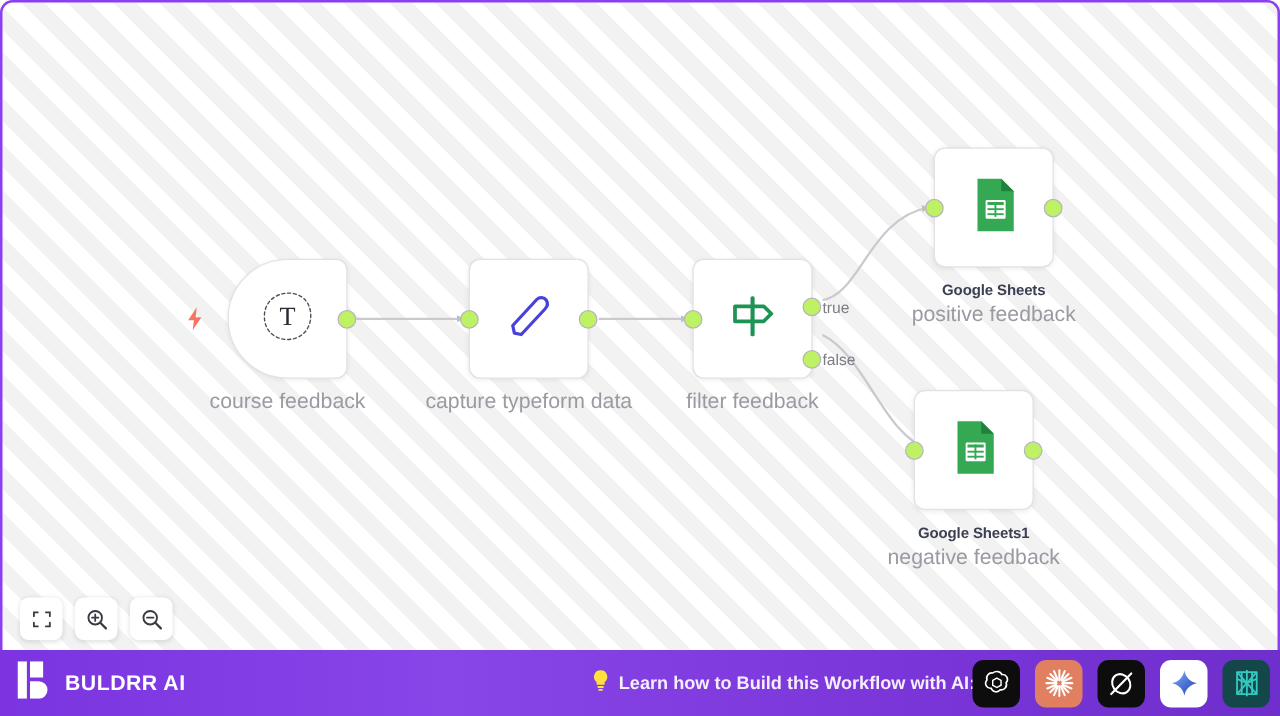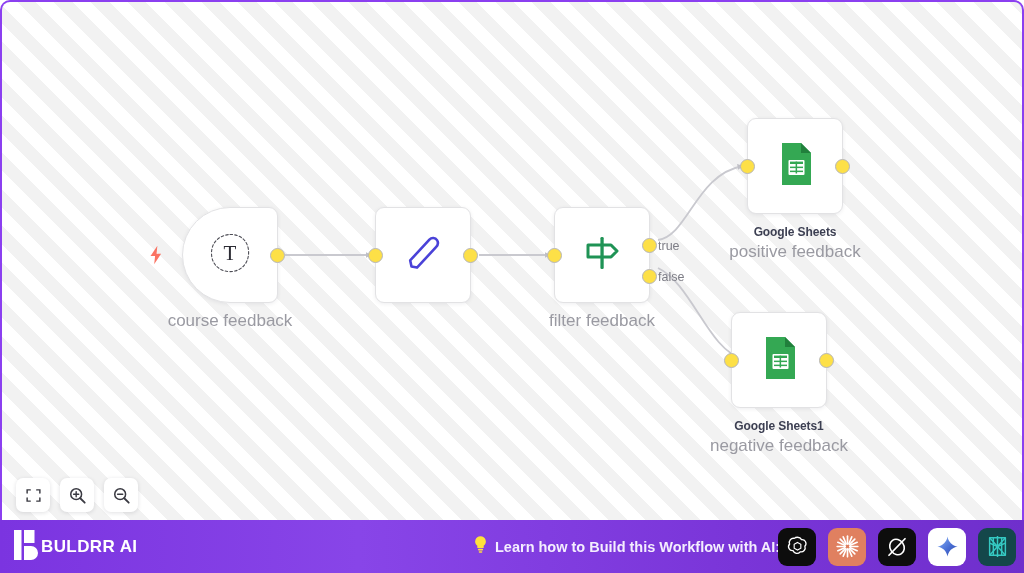--- a/index.html
+++ b/index.html
@@ -77,29 +77,29 @@
     color:#9a9aa2;
     line-height:18px;
     margin-top:1px;
   }
 
   
   .port {
     position:absolute;
     width:15px; height:15px;
     border-radius:50%;
-    background:#fde047;
+    background:#bef264;
     border:1.6px solid #b6b6bb;
     top:50%;
     margin-top:-7.5px;
   }
   .port.in  { left:-8px; }
   .port.out { right:-8px; }
   .port.t   { top:30px;  margin-top:0; right:-8px; }
-  .port.f   { top:57px;  margin-top:4px; right:-8px;text-align:center; }
+  .port.f   { top:57px;  margin-top:15px; right:-8px;text-align:center; }
 
   .port-text {
     position:absolute;
     font-size:12.5px;
     color:#7d7d86;
     left:15px;
     top:0px;
     line-height:15px;
     white-space:nowrap;
   }
@@ -135,20 +135,21 @@
     position:absolute;
     left:0; bottom:0;
     width:1024px; height:53px;
     background:linear-gradient(90deg,#7b34e0 0%,#8845e8 35%,#7a35d8 72%,#6f2fcc 100%);
     display:flex;
     align-items:center;
   }
   #brand {
     display:flex;
     align-items:center;
+    gap:11px;
     margin-left:14px;
     justify-content:space-between;
   }
   .brand-text {
     color:#ffffff;
     font-size:17px;
     font-weight:bold;
     letter-spacing:0.4px;
   }
   #promo {
@@ -230,20 +231,21 @@
         <span>
           <svg width="48" height="48" viewBox="0 0 48 48">
             <path d="M12.5 37.5 L11.2 31.4 L30.4 10.6 C32.6 8.3 36.4 8.6 38 11.1
                      C39.4 13.3 38.9 16.2 37 18.2 L18 38.6 Z" fill="none" stroke="#4a42d8" stroke-width="2.6" stroke-linejoin="round"></path>
           </svg>
         </span>
         <span class="port in"></span>
         <span class="port out"></span>
       </div>
       <div class="node-label">
+        <div class="node-sub">capture typeform data</div>
       </div>
     </div>
 
     <div class="node" style="left:552px; top:205px;">
       <div class="node-box">
         <span>
           <svg width="44" height="44" viewBox="0 0 44 44">
             <rect x="20.4" y="6" width="3.3" height="32" fill="#1f9355" rx="1.3"></rect>
             <path d="M8 14 L31 14 L37 20 L31 26 L8 26 Z" fill="none" stroke="#1f9355" stroke-width="3" stroke-linejoin="round"></path>
           </svg>

